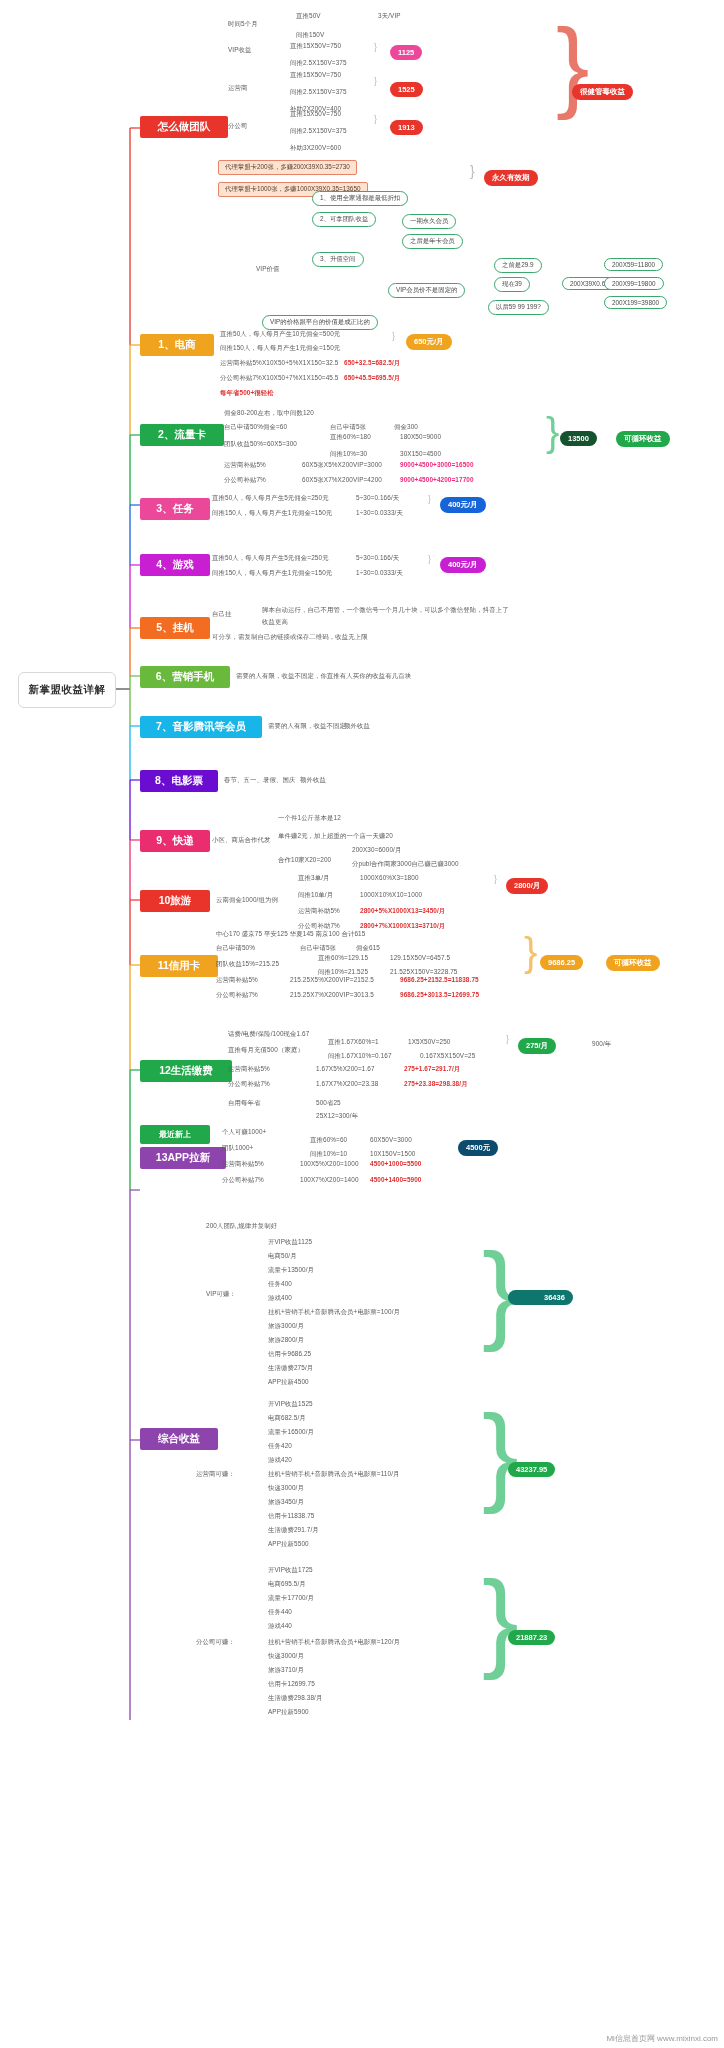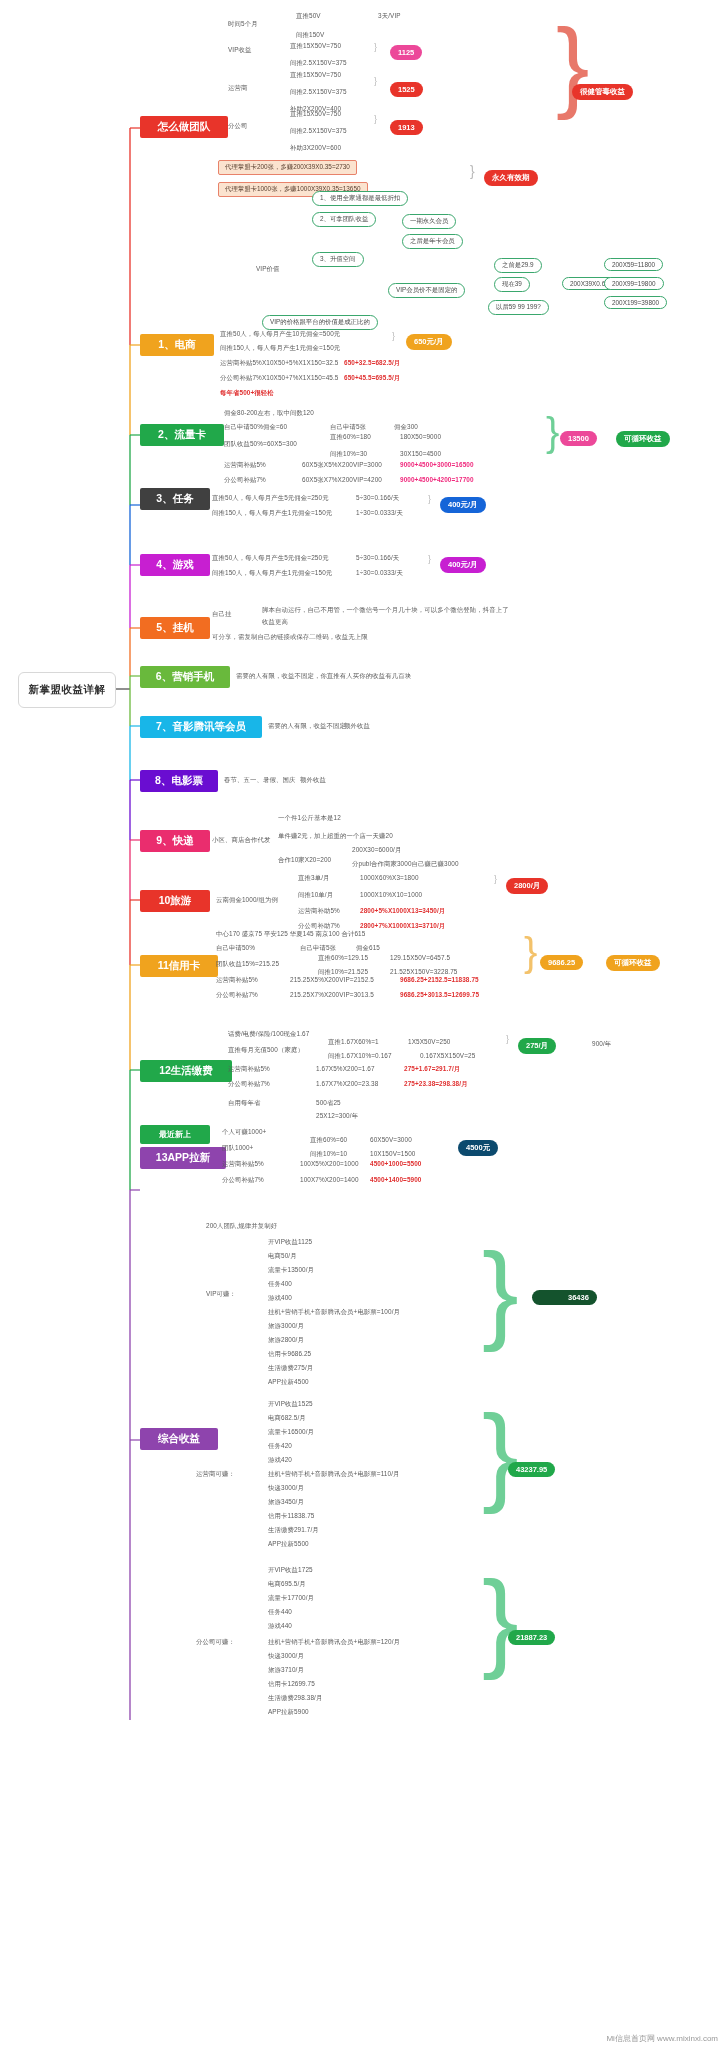--- a/index.html
+++ b/index.html
@@ -146,24 +146,24 @@
   <div class="node leaf" style="left:394px;top:423px;">佣金300</div>
   <div class="node leaf" style="left:330px;top:433px;">直推60%=180</div>
   <div class="node leaf" style="left:400px;top:433px;">180X50=9000</div>
   <div class="node leaf" style="left:330px;top:450px;">间推10%=30</div>
   <div class="node leaf" style="left:400px;top:450px;">30X150=4500</div>
   <div class="node leaf" style="left:302px;top:461px;">60X5张X5%X200VIP=3000</div>
   <div class="node leaf pink" style="left:400px;top:461px;">9000+4500+3000=16500</div>
   <div class="node leaf" style="left:302px;top:476px;">60X5张X7%X200VIP=4200</div>
   <div class="node leaf pink" style="left:400px;top:476px;">9000+4500+4200=17700</div>
   <div class="node brace" style="left:546px;top:412px;font-size:40px;color:#6fcf97;line-height:1;">}</div>
-  <div class="node pill" style="left:560px;top:431px;background:#ec4899;">13500</div>
+  <div class="node pill" style="left:560px;top:431px;background:#14532d;">13500</div>
   <div class="node pill" style="left:616px;top:431px;background:#21a84a;">可循环收益</div>
 
-  <div class="node topic" style="left:140px;top:488px;background:#404040;width:58px;">
+  <div class="node topic" style="left:140px;top:498px;background:#ec4899;width:58px;">
     <span>3、任务</span>
   </div>
   <div class="node leaf" style="left:212px;top:494px;">直推50人，每人每月产生5元佣金=250元</div>
   <div class="node leaf" style="left:212px;top:509px;">间推150人，每人每月产生1元佣金=150元</div>
   <div class="node leaf" style="left:356px;top:494px;">5÷30=0.166/天</div>
   <div class="node leaf" style="left:356px;top:509px;">1÷30=0.0333/天</div>
   <div class="node brace" style="left:428px;top:494px;">}</div>
   <div class="node pill" style="left:440px;top:497px;background:#1565d8;">400元/月</div>
 
   <div class="node topic" style="left:140px;top:554px;background:#c71fd1;width:58px;">
@@ -301,21 +301,21 @@
   <div class="node leaf" style="left:268px;top:1266px;">流量卡13500/月</div>
   <div class="node leaf" style="left:268px;top:1280px;">任务400</div>
   <div class="node leaf" style="left:268px;top:1294px;">游戏400</div>
   <div class="node leaf" style="left:268px;top:1308px;">挂机+营销手机+音影腾讯会员+电影票=100/月</div>
   <div class="node leaf" style="left:268px;top:1322px;">旅游3000/月</div>
   <div class="node leaf" style="left:268px;top:1336px;">旅游2800/月</div>
   <div class="node leaf" style="left:268px;top:1350px;">信用卡9686.25</div>
   <div class="node leaf" style="left:268px;top:1364px;">生活缴费275/月</div>
   <div class="node leaf" style="left:268px;top:1378px;">APP拉新4500</div>
   <div class="node brace" style="left:482px;top:1236px;font-size:110px;color:#6fcf97;line-height:1;">}</div>
-  <div class="node pill" style="left:532px;top:1290px;background:#14532d;padding-left:36px;">36436</div>
+  <div class="node pill" style="left:508px;top:1290px;background:#0f766e;padding-left:36px;">36436</div>
 
   <div class="node leaf" style="left:196px;top:1470px;">运营商可赚：</div>
   <div class="node leaf" style="left:268px;top:1400px;">开VIP收益1525</div>
   <div class="node leaf" style="left:268px;top:1414px;">电商682.5/月</div>
   <div class="node leaf" style="left:268px;top:1428px;">流量卡16500/月</div>
   <div class="node leaf" style="left:268px;top:1442px;">任务420</div>
   <div class="node leaf" style="left:268px;top:1456px;">游戏420</div>
   <div class="node leaf" style="left:268px;top:1470px;">挂机+营销手机+音影腾讯会员+电影票=110/月</div>
   <div class="node leaf" style="left:268px;top:1484px;">快递3000/月</div>
   <div class="node leaf" style="left:268px;top:1498px;">旅游3450/月</div>

